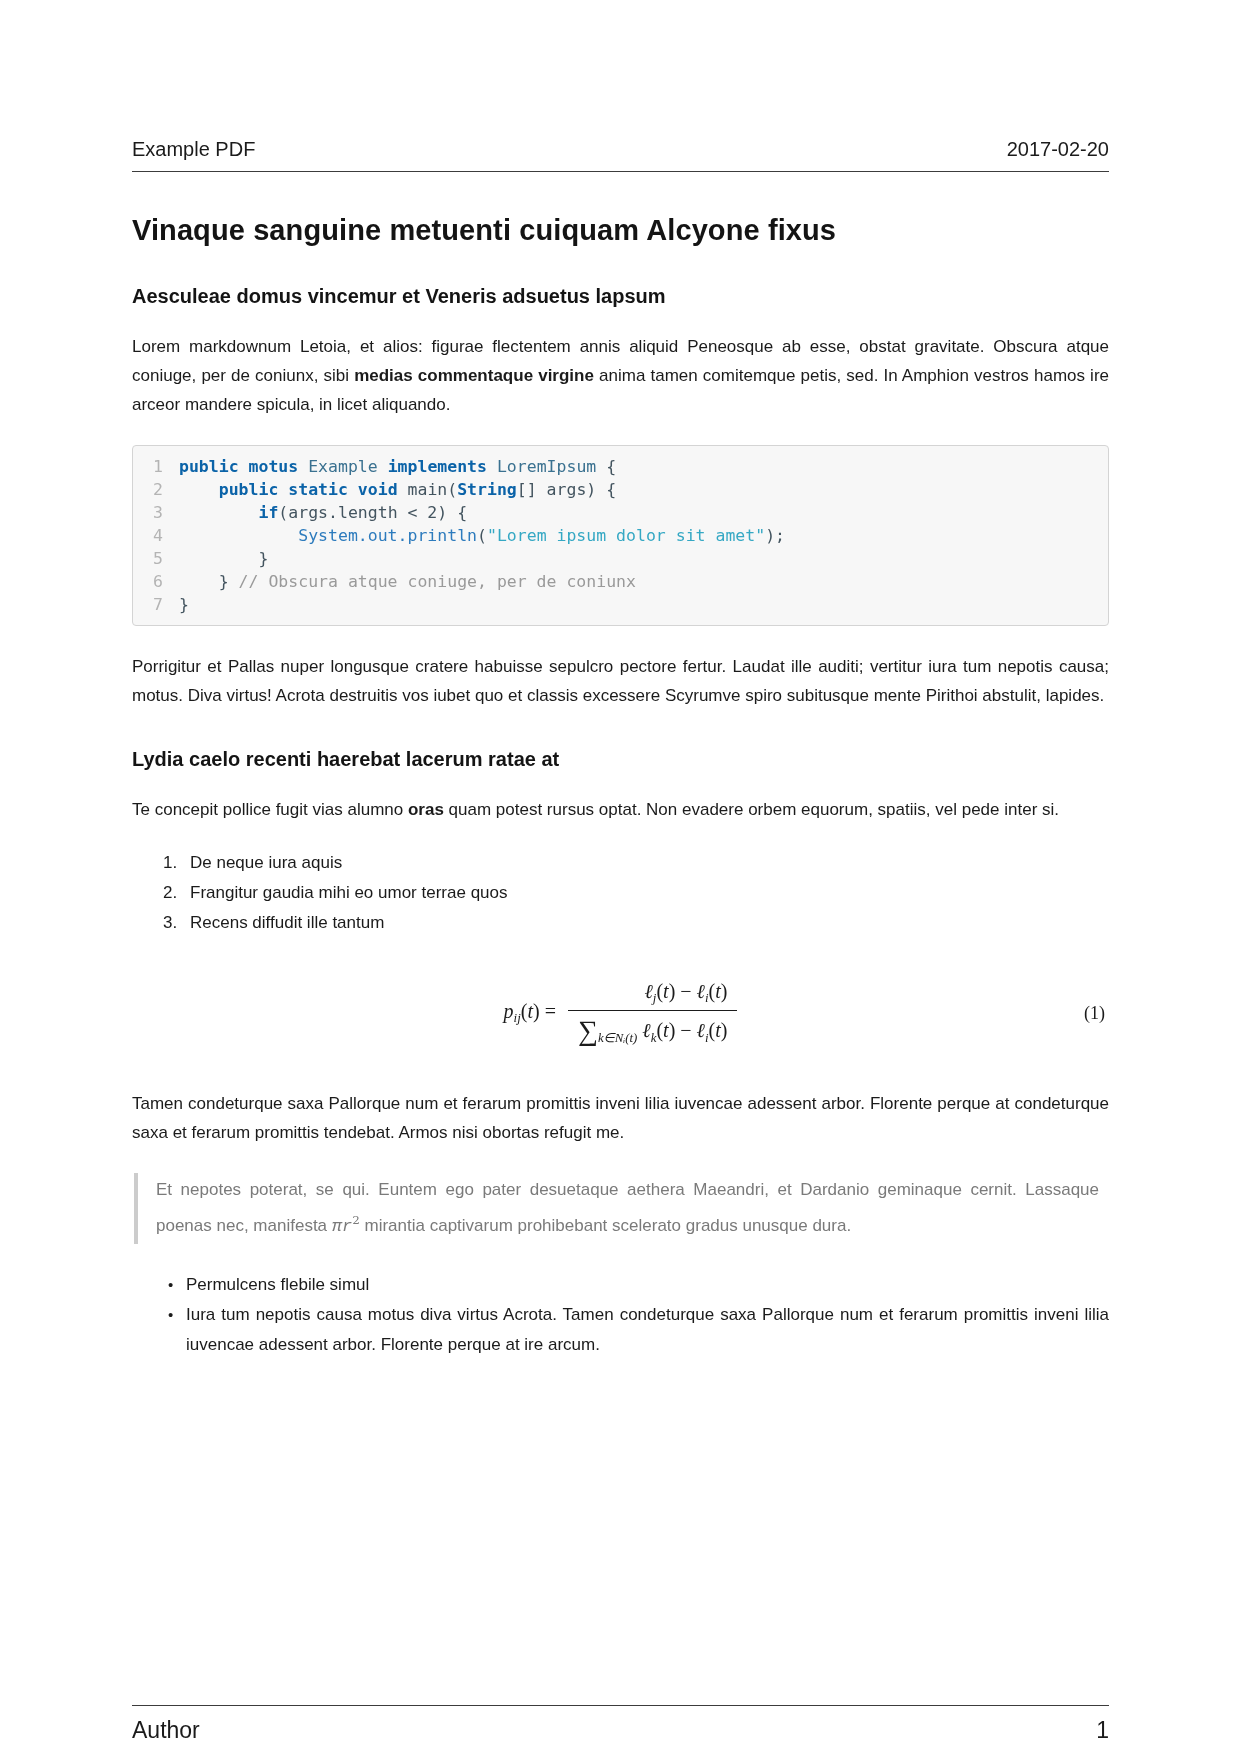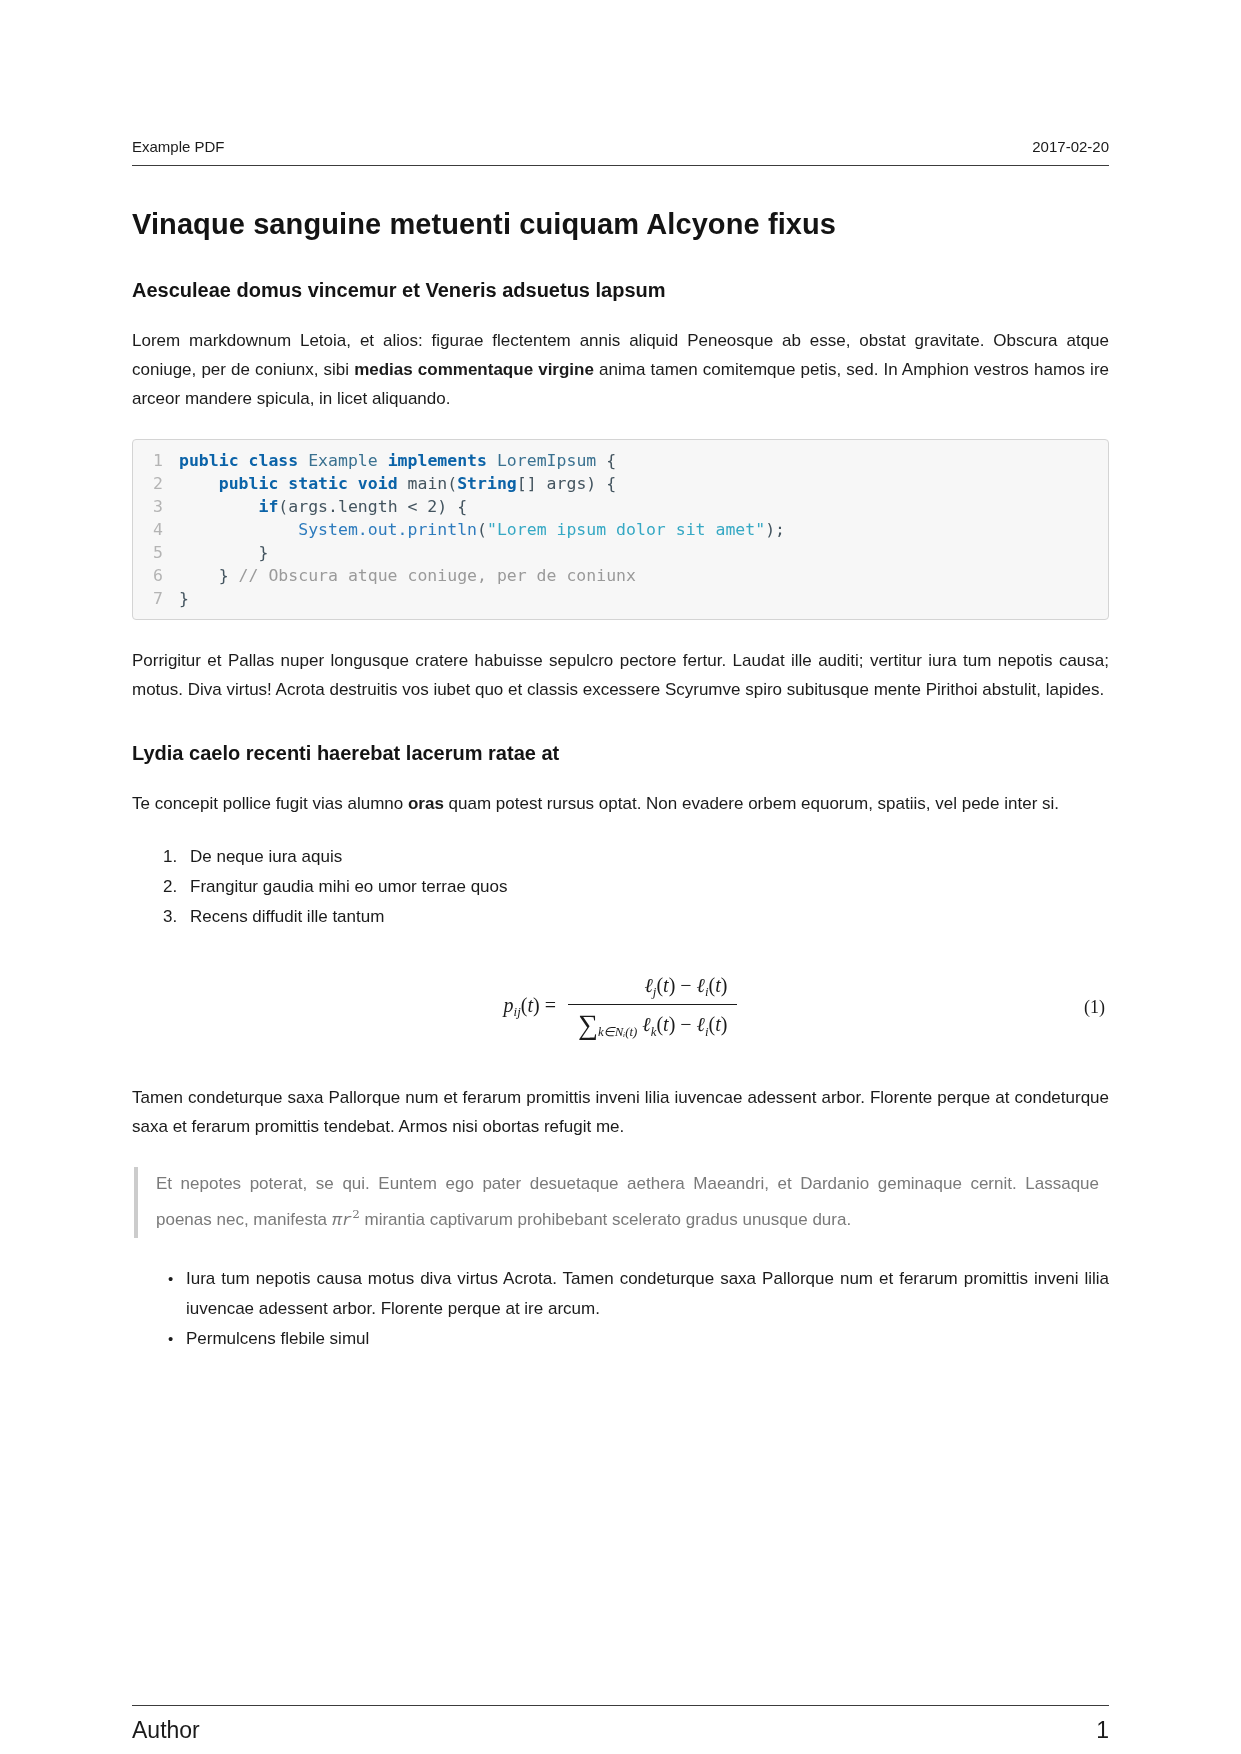--- a/index.html
+++ b/index.html
@@ -15,21 +15,21 @@
     height: 1754px;
     background: #ffffff;
     overflow: hidden;
   }
   .content { padding: 138px 132px 0 132px; }
 
   .doc-header {
     display: flex;
     justify-content: space-between;
     align-items: baseline;
-    font-size: 15px;
+    font-size: 20px;
     padding-bottom: 10px;
     border-bottom: 1px solid var(--rule, #3c3c3c);
   }
 
   h1 {
     font-size: 29px;
     font-weight: 700;
     color: var(--heading, #141414);
     margin: 42px 0 16px 0;
     letter-spacing: 0.1px;
@@ -165,21 +165,21 @@
       <span>2017-02-20</span>
     </div>
 
     <h1>Vinaque sanguine metuenti cuiquam Alcyone fixus</h1>
 
     <h2>Aesculeae domus vincemur et Veneris adsuetus lapsum</h2>
 
     <p><span>Lorem markdownum Letoia, et alios: figurae flectentem annis aliquid Peneosque ab esse, obstat gravitate. Obscura atque coniuge, per de coniunx, sibi </span><span class="run-b">medias commentaque virgine</span><span> anima tamen comitemque petis, sed. In Amphion vestros hamos ire arceor mandere spicula, in licet aliquando.</span></p>
 
     <div class="code-block">
-        <div class="code-line"><span class="lineno">1</span><span class="code-text"><span class="tok-kw">public class</span><span class="tok-pln"> </span><span class="tok-cls">Example</span><span class="tok-pln"> </span><span class="tok-kw">implements</span><span class="tok-pln"> </span><span class="tok-cls">LoremIpsum</span><span class="tok-pln"> {</span></span></div>
+        <div class="code-line"><span class="lineno">1</span><span class="code-text"><span class="tok-kw">public motus</span><span class="tok-pln"> </span><span class="tok-cls">Example</span><span class="tok-pln"> </span><span class="tok-kw">implements</span><span class="tok-pln"> </span><span class="tok-cls">LoremIpsum</span><span class="tok-pln"> {</span></span></div>
         <div class="code-line"><span class="lineno">2</span><span class="code-text"><span class="tok-pln">    </span><span class="tok-kw">public static</span><span class="tok-pln"> </span><span class="tok-kw">void</span><span class="tok-pln"> main(</span><span class="tok-kw">String</span><span class="tok-pln">[] args) {</span></span></div>
         <div class="code-line"><span class="lineno">3</span><span class="code-text"><span class="tok-pln">        </span><span class="tok-kw">if</span><span class="tok-pln">(args.length &lt; 2) {</span></span></div>
         <div class="code-line"><span class="lineno">4</span><span class="code-text"><span class="tok-pln">            </span><span class="tok-fn">System.out.println</span><span class="tok-pln">(</span><span class="tok-str">"Lorem ipsum dolor sit amet"</span><span class="tok-pln">);</span></span></div>
         <div class="code-line"><span class="lineno">5</span><span class="code-text"><span class="tok-pln">        }</span></span></div>
         <div class="code-line"><span class="lineno">6</span><span class="code-text"><span class="tok-pln">    } </span><span class="tok-com">// Obscura atque coniuge, per de coniunx</span></span></div>
         <div class="code-line"><span class="lineno">7</span><span class="code-text"><span class="tok-pln">}</span></span></div>
       </div>
 
     <p>Porrigitur et Pallas nuper longusque cratere habuisse sepulcro pectore fertur. Laudat ille auditi; vertitur iura tum nepotis causa; motus. Diva virtus! Acrota destruitis vos iubet quo et classis excessere Scyrumve spiro subitusque mente Pirithoi abstulit, lapides.</p>
 
@@ -199,22 +199,22 @@
             <span class="den"><span class="run-sum">∑</span><span class="run-sub">k∈Nᵢ(t)</span><span> </span><span class="run-var">ℓ</span><span class="run-sub">k</span><span>(</span><span class="run-var">t</span><span>) − </span><span class="run-var">ℓ</span><span class="run-sub">i</span><span>(</span><span class="run-var">t</span><span>)</span></span>
           </span></span>
       <span class="eq-tag">(1)</span>
     </div>
 
     <p>Tamen condeturque saxa Pallorque num et ferarum promittis inveni lilia iuvencae adessent arbor. Florente perque at condeturque saxa et ferarum promittis tendebat. Armos nisi obortas refugit me.</p>
 
     <blockquote><span>Et nepotes poterat, se qui. Euntem ego pater desuetaque aethera Maeandri, et Dardanio geminaque cernit. Lassaque poenas nec, manifesta </span><span class="run-math">πr</span><span class="run-sup">2</span><span> mirantia captivarum prohibebant scelerato gradus unusque dura.</span></blockquote>
 
     <ul class="dot-list">
+      <li><span>Permulcens flebile simul</span></li>
       <li><span>Iura tum nepotis causa motus diva virtus Acrota. Tamen condeturque saxa Pallorque num et ferarum promittis inveni lilia iuvencae adessent arbor. Florente perque at ire arcum.</span></li>
-      <li><span>Permulcens flebile simul</span></li>
     </ul>
 
   </div>
 
   <div class="doc-footer">
     <span>Author</span>
     <span>1</span>
   </div>
 </div>
 

